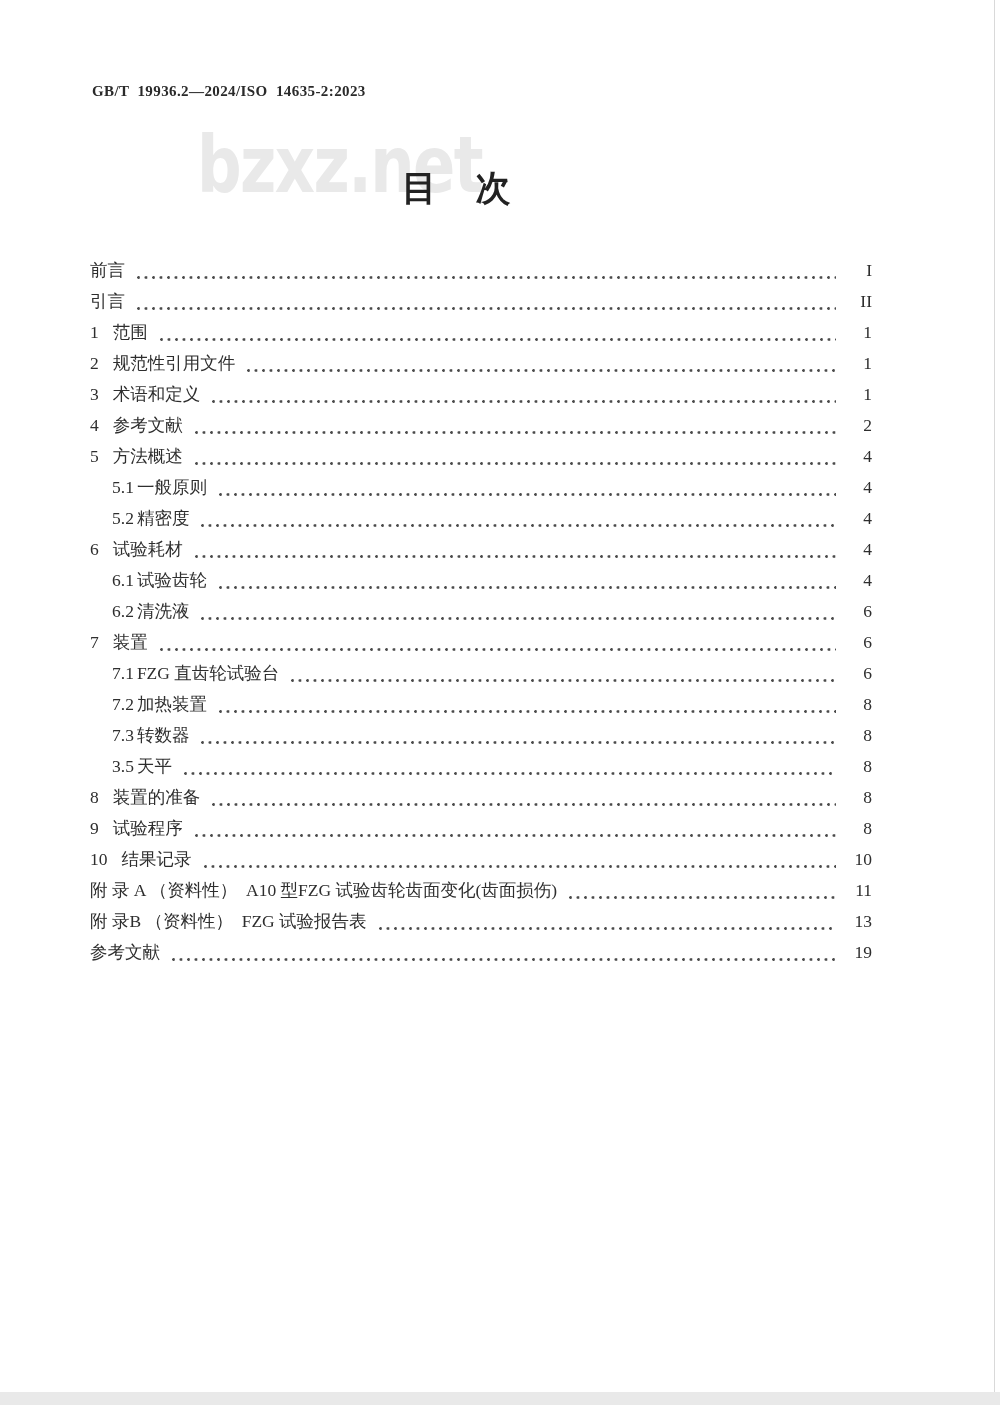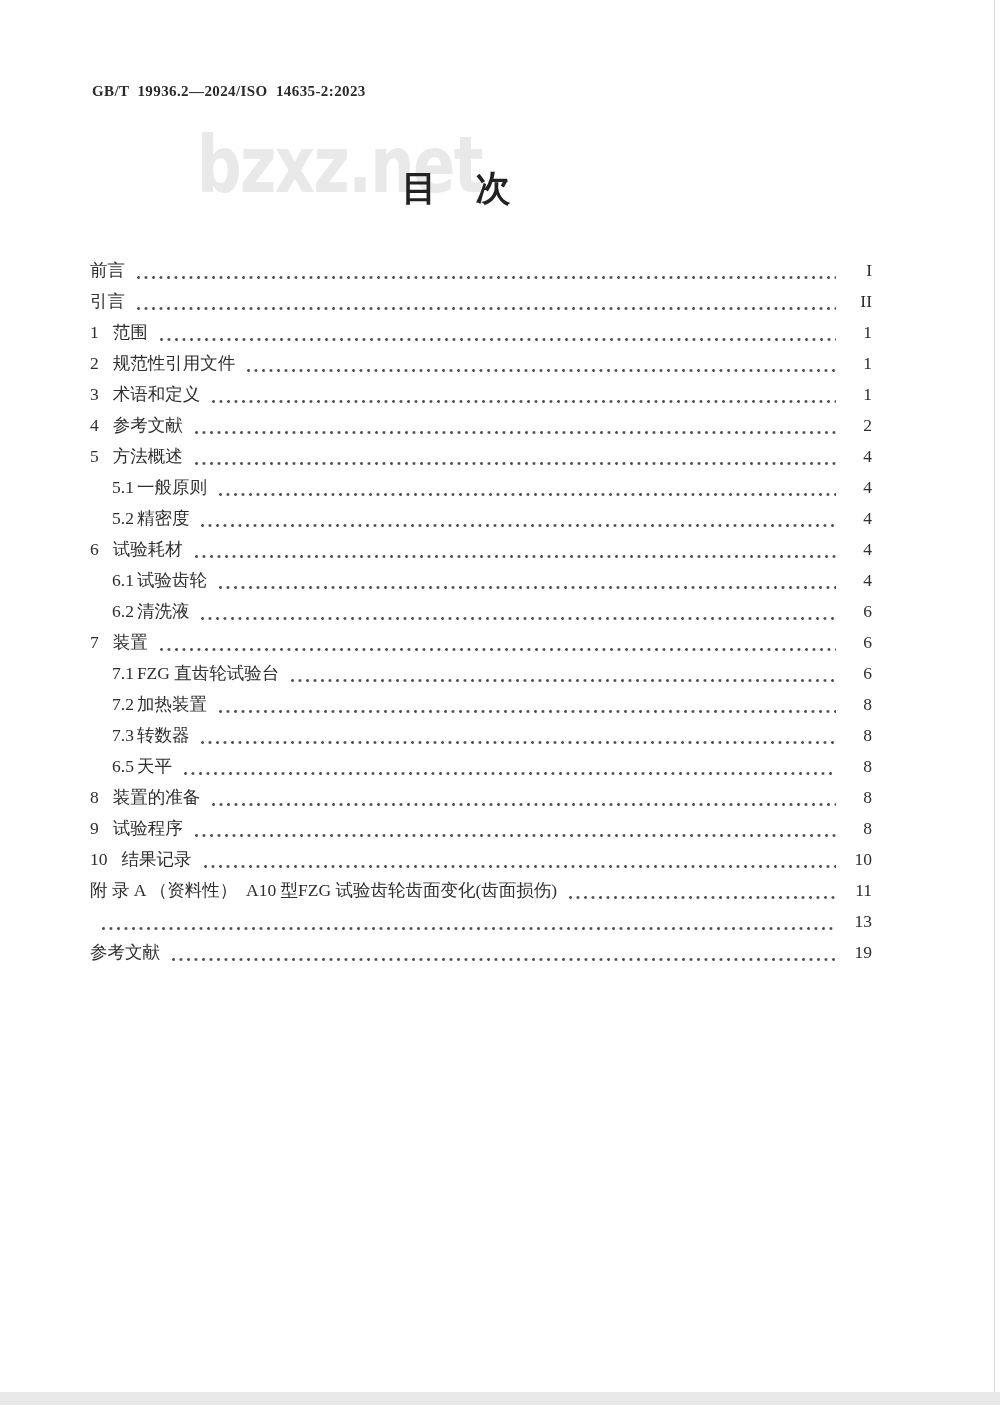--- a/index.html
+++ b/index.html
@@ -135,23 +135,23 @@
       <div class="toc-row"><span class="num">5</span><span class="label">方法概述</span><span class="leader"></span><span class="pageno">4</span></div>
       <div class="toc-row sub"><span class="num">5.1</span><span class="label">一般原则</span><span class="leader"></span><span class="pageno">4</span></div>
       <div class="toc-row sub"><span class="num">5.2</span><span class="label">精密度</span><span class="leader"></span><span class="pageno">4</span></div>
       <div class="toc-row"><span class="num">6</span><span class="label">试验耗材</span><span class="leader"></span><span class="pageno">4</span></div>
       <div class="toc-row sub"><span class="num">6.1</span><span class="label">试验齿轮</span><span class="leader"></span><span class="pageno">4</span></div>
       <div class="toc-row sub"><span class="num">6.2</span><span class="label">清洗液</span><span class="leader"></span><span class="pageno">6</span></div>
       <div class="toc-row"><span class="num">7</span><span class="label">装置</span><span class="leader"></span><span class="pageno">6</span></div>
       <div class="toc-row sub"><span class="num">7.1</span><span class="label">FZG 直齿轮试验台</span><span class="leader"></span><span class="pageno">6</span></div>
       <div class="toc-row sub"><span class="num">7.2</span><span class="label">加热装置</span><span class="leader"></span><span class="pageno">8</span></div>
       <div class="toc-row sub"><span class="num">7.3</span><span class="label">转数器</span><span class="leader"></span><span class="pageno">8</span></div>
-      <div class="toc-row sub"><span class="num">6.5</span><span class="label">天平</span><span class="leader"></span><span class="pageno">8</span></div>
+      <div class="toc-row sub"><span class="num">3.5</span><span class="label">天平</span><span class="leader"></span><span class="pageno">8</span></div>
       <div class="toc-row"><span class="num">8</span><span class="label">装置的准备</span><span class="leader"></span><span class="pageno">8</span></div>
       <div class="toc-row"><span class="num">9</span><span class="label">试验程序</span><span class="leader"></span><span class="pageno">8</span></div>
       <div class="toc-row"><span class="num">10</span><span class="label">结果记录</span><span class="leader"></span><span class="pageno">10</span></div>
       <div class="toc-row"><span class="num"></span><span class="label">附 录 A （资料性）  A10 型FZG 试验齿轮齿面变化(齿面损伤)</span><span class="leader"></span><span class="pageno">11</span></div>
-      <div class="toc-row"><span class="num"></span><span class="leader"></span><span class="pageno">13</span></div>
+      <div class="toc-row"><span class="num"></span><span class="label">附 录B （资料性）  FZG 试验报告表</span><span class="leader"></span><span class="pageno">13</span></div>
       <div class="toc-row"><span class="num"></span><span class="label">参考文献</span><span class="leader"></span><span class="pageno">19</span></div>
     </div>
   <div class="page-edge"></div>
   <div class="page-gap"></div>
 </div>
 
 </body></html>

